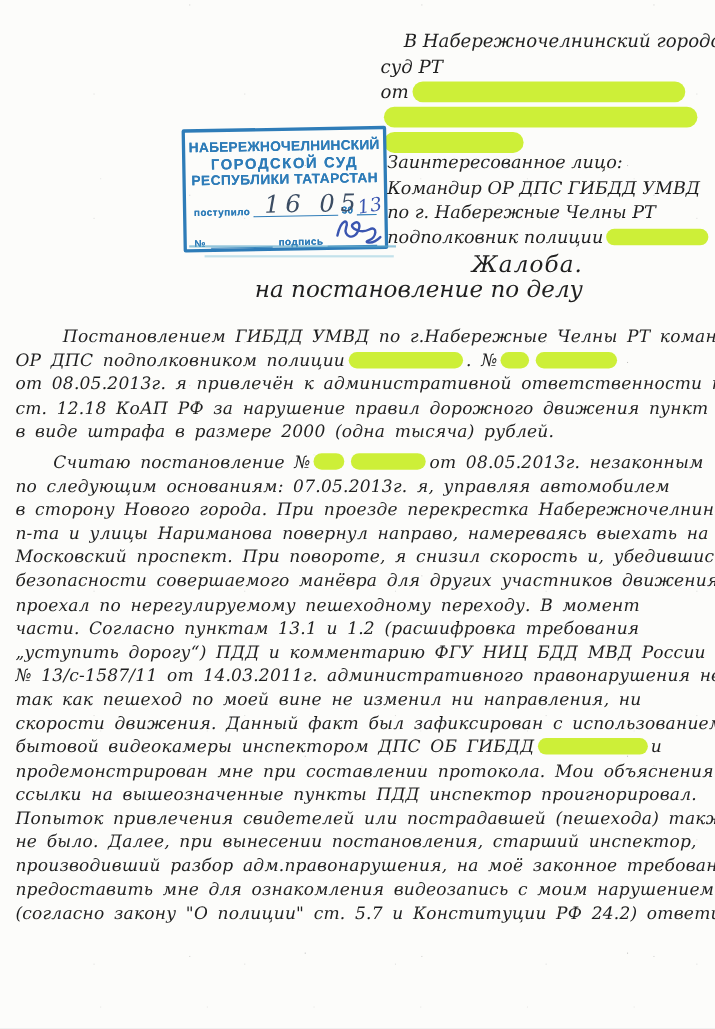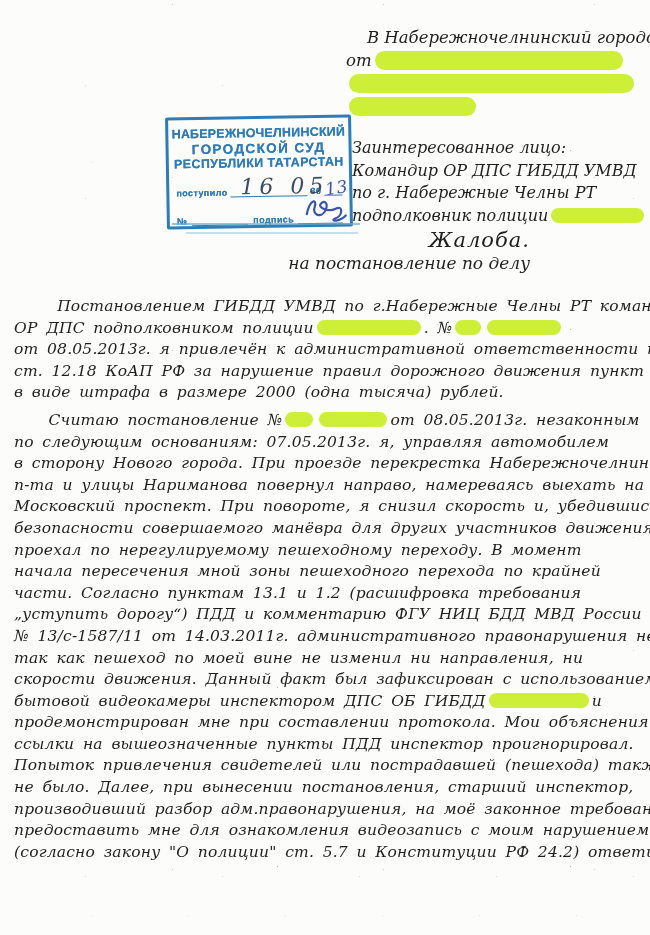--- a/index.html
+++ b/index.html
@@ -63,34 +63,35 @@
   }
   .sig-svg{position:absolute;right:-6px;bottom:-5px;}
 
   
   .streak1{position:absolute;left:172px;top:223px;width:188px;height:2px;background:#5aa7c9;opacity:.65;}
   .streak2{position:absolute;left:186px;top:232px;width:172px;height:2px;background:#7fc2d8;opacity:.45;}
 
   
   .title{position:absolute;left:110px;top:228px;width:420px;text-align:right;}
   .title .t1{font-size:21px;line-height:25px;letter-spacing:1px;}
-  .title .t2{font-size:17px;line-height:20px;}
+  .title .t2{font-size:21px;line-height:20px;}
   .title .t3{font-size:17px;line-height:20px;}
 
   
   .body-text{position:absolute;left:14px;top:296px;width:630px;font-size:15.5px;line-height:21.6px;letter-spacing:0.2px;word-spacing:3.5px;}
   .para2{margin-top:6px;}
 </style>
 </head>
 <body>
 
 <div class="page">
 
   <div class="address hw tall">
       <div class="hw-line"><span>&nbsp;&nbsp;&nbsp;&nbsp;В Набережночелнинский городской</span></div>
+      <div class="hw-line"><span>суд РТ</span></div>
       <div class="hw-line"><span>от</span><span class="hl" style="width: 248px;"></span></div>
       <div class="hw-line"><span class="hl" style="width: 285px;"></span></div>
       <div class="hw-line"><span class="hl" style="width: 127px;"></span></div>
     </div>
 
   <div class="stamp">
     <div class="stamp-l1">НАБЕРЕЖНОЧЕЛНИНСКИЙ</div>
     <div class="stamp-l2">ГОРОДСКОЙ СУД</div>
     <div class="stamp-l3">РЕСПУБЛИКИ ТАТАРСТАН</div>
     <div class="stamp-row stamp-row-received">
@@ -139,21 +140,20 @@
         <div class="hw-line"><span>в виде штрафа в размере 2000 (одна тысяча) рублей.</span></div>
       </div>
     <div class="para2">
         <div class="hw-line"><span>&nbsp;&nbsp;&nbsp;&nbsp;Считаю постановление №</span><span class="hl" style="width: 28px;"></span><span class="hl" style="width: 68px;"></span><span>от 08.05.2013г. незаконным</span></div>
         <div class="hw-line"><span>по следующим основаниям: 07.05.2013г. я, управляя автомобилем</span></div>
         <div class="hw-line"><span>в сторону Нового города. При проезде перекрестка Набережночелнинского</span></div>
         <div class="hw-line"><span>п-та и улицы Нариманова повернул направо, намереваясь выехать на</span></div>
         <div class="hw-line"><span>Московский проспект. При повороте, я снизил скорость и, убедившись в</span></div>
         <div class="hw-line"><span>безопасности совершаемого манёвра для других участников движения,</span></div>
         <div class="hw-line"><span>проехал по нерегулируемому пешеходному переходу. В момент</span></div>
-        <div class="hw-line"><span>начала пересечения мной зоны пешеходного перехода по крайней</span></div>
         <div class="hw-line"><span>части. Согласно пунктам 13.1 и 1.2 (расшифровка требования</span></div>
         <div class="hw-line"><span>„уступить дорогу“) ПДД и комментарию ФГУ НИЦ БДД МВД России</span></div>
         <div class="hw-line"><span>№ 13/с-1587/11 от 14.03.2011г. административного правонарушения не было,</span></div>
         <div class="hw-line"><span>так как пешеход по моей вине не изменил ни направления, ни</span></div>
         <div class="hw-line"><span>скорости движения. Данный факт был зафиксирован с использованием</span></div>
         <div class="hw-line"><span>бытовой видеокамеры инспектором ДПС ОБ ГИБДД</span><span class="hl" style="width: 100px;"></span><span>и</span></div>
         <div class="hw-line"><span>продемонстрирован мне при составлении протокола. Мои объяснения и</span></div>
         <div class="hw-line"><span>ссылки на вышеозначенные пункты ПДД инспектор проигнорировал.</span></div>
         <div class="hw-line"><span>Попыток привлечения свидетелей или пострадавшей (пешехода) также</span></div>
         <div class="hw-line"><span>не было. Далее, при вынесении постановления, старший инспектор,</span></div>

